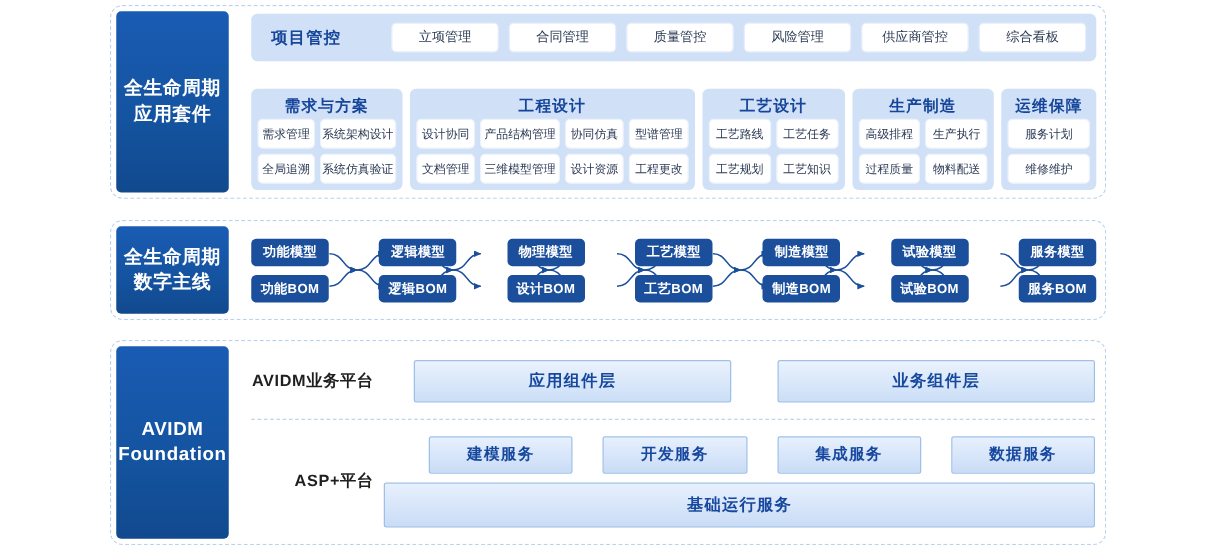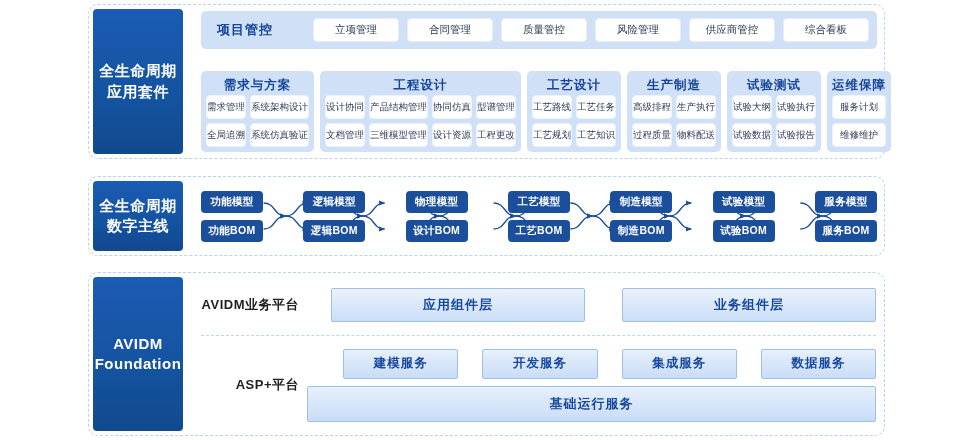--- a/index.html
+++ b/index.html
@@ -248,33 +248,20 @@
               <div class="cell">高级排程</div>
               <div class="cell">生产执行</div>
             </div>
             <div class="group-line">
               <div class="cell">过程质量</div>
               <div class="cell">物料配送</div>
             </div>
           </div>
         </div>
 
-        <div class="group" style="flex:1.45;">
-          <div class="group-title">试验测试</div>
-          <div class="group-grid">
-            <div class="group-line">
-              <div class="cell">试验大纲</div>
-              <div class="cell">试验执行</div>
-            </div>
-            <div class="group-line">
-              <div class="cell">试验数据</div>
-              <div class="cell">试验报告</div>
-            </div>
-          </div>
-        </div>
 
         <div class="group" style="flex:0.92;">
           <div class="group-title">运维保障</div>
           <div class="group-grid">
             <div class="group-line">
               <div class="cell">服务计划</div>
             </div>
             <div class="group-line">
               <div class="cell">维修维护</div>
             </div>

